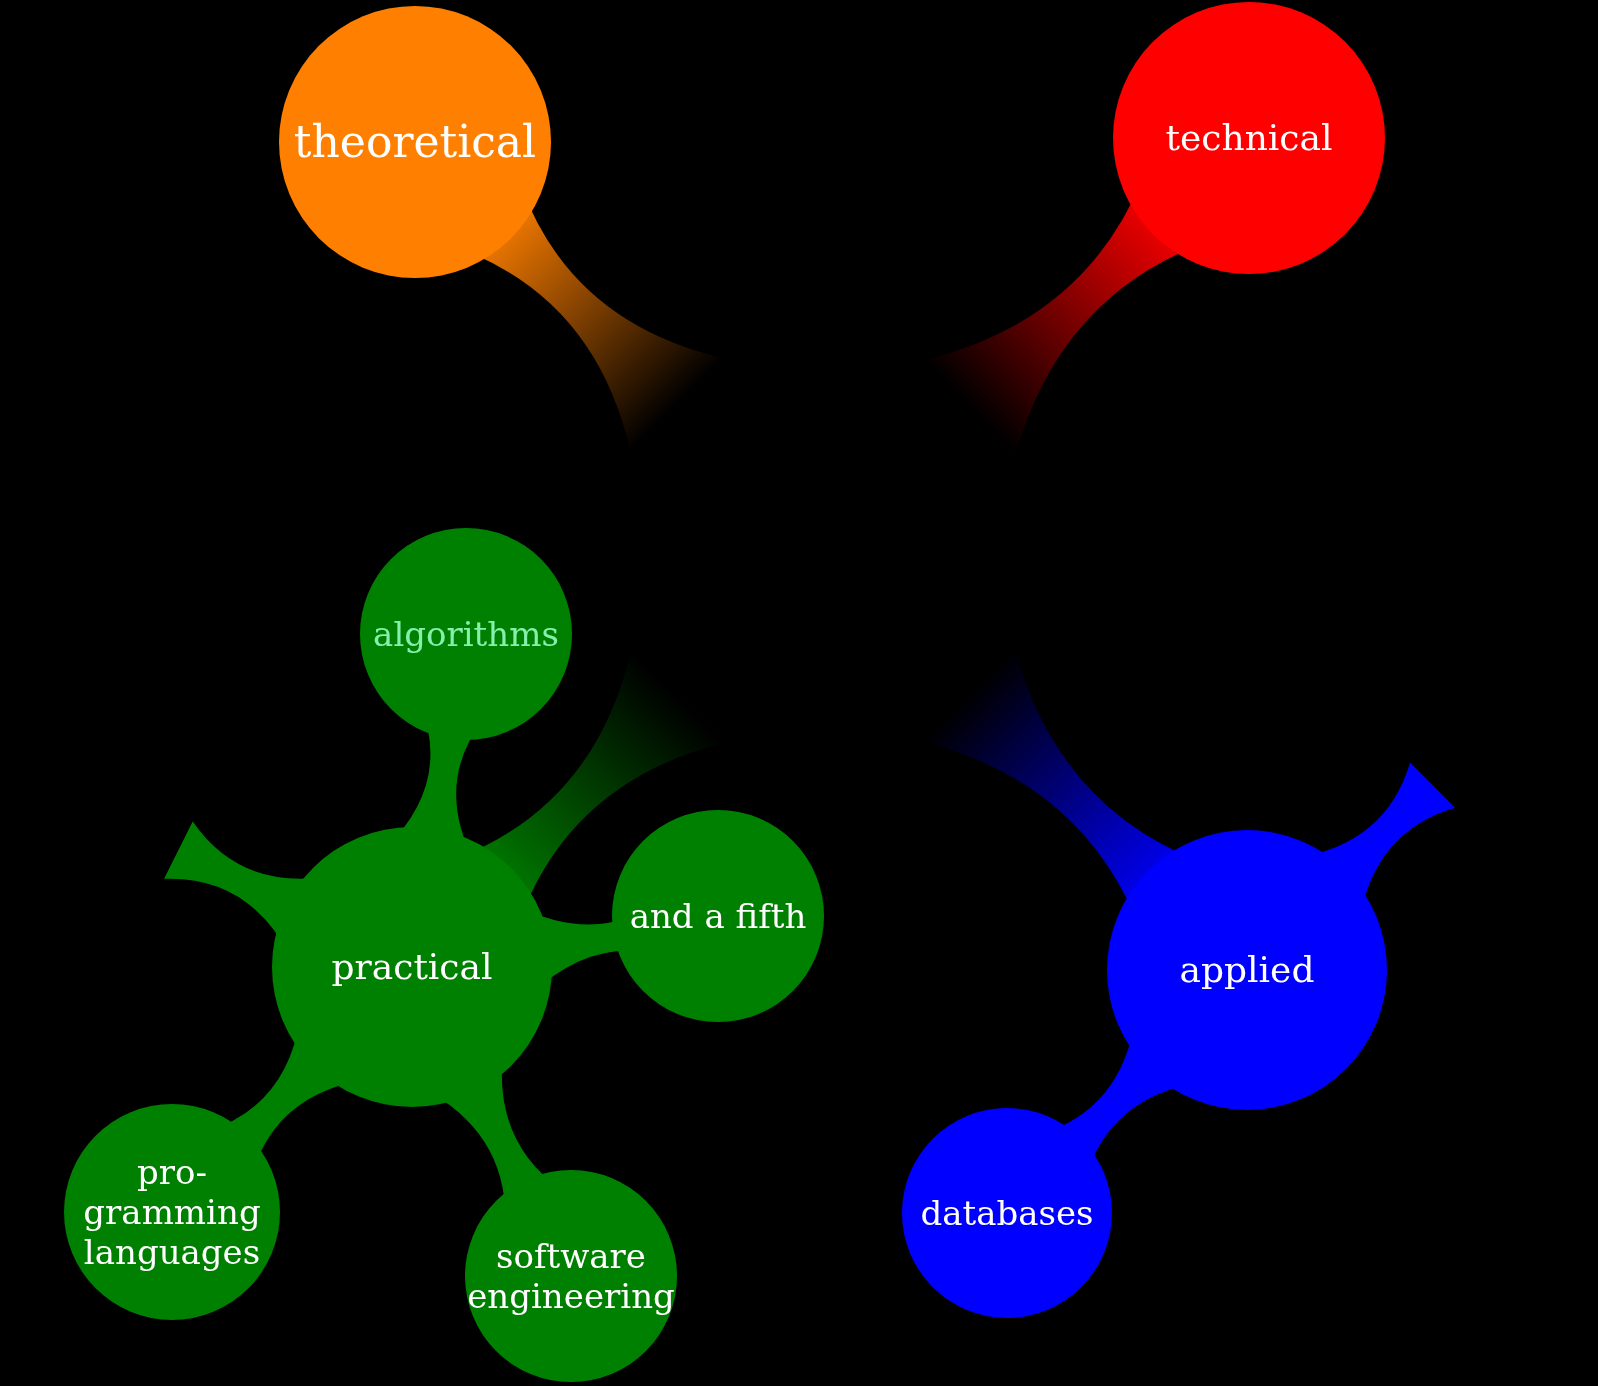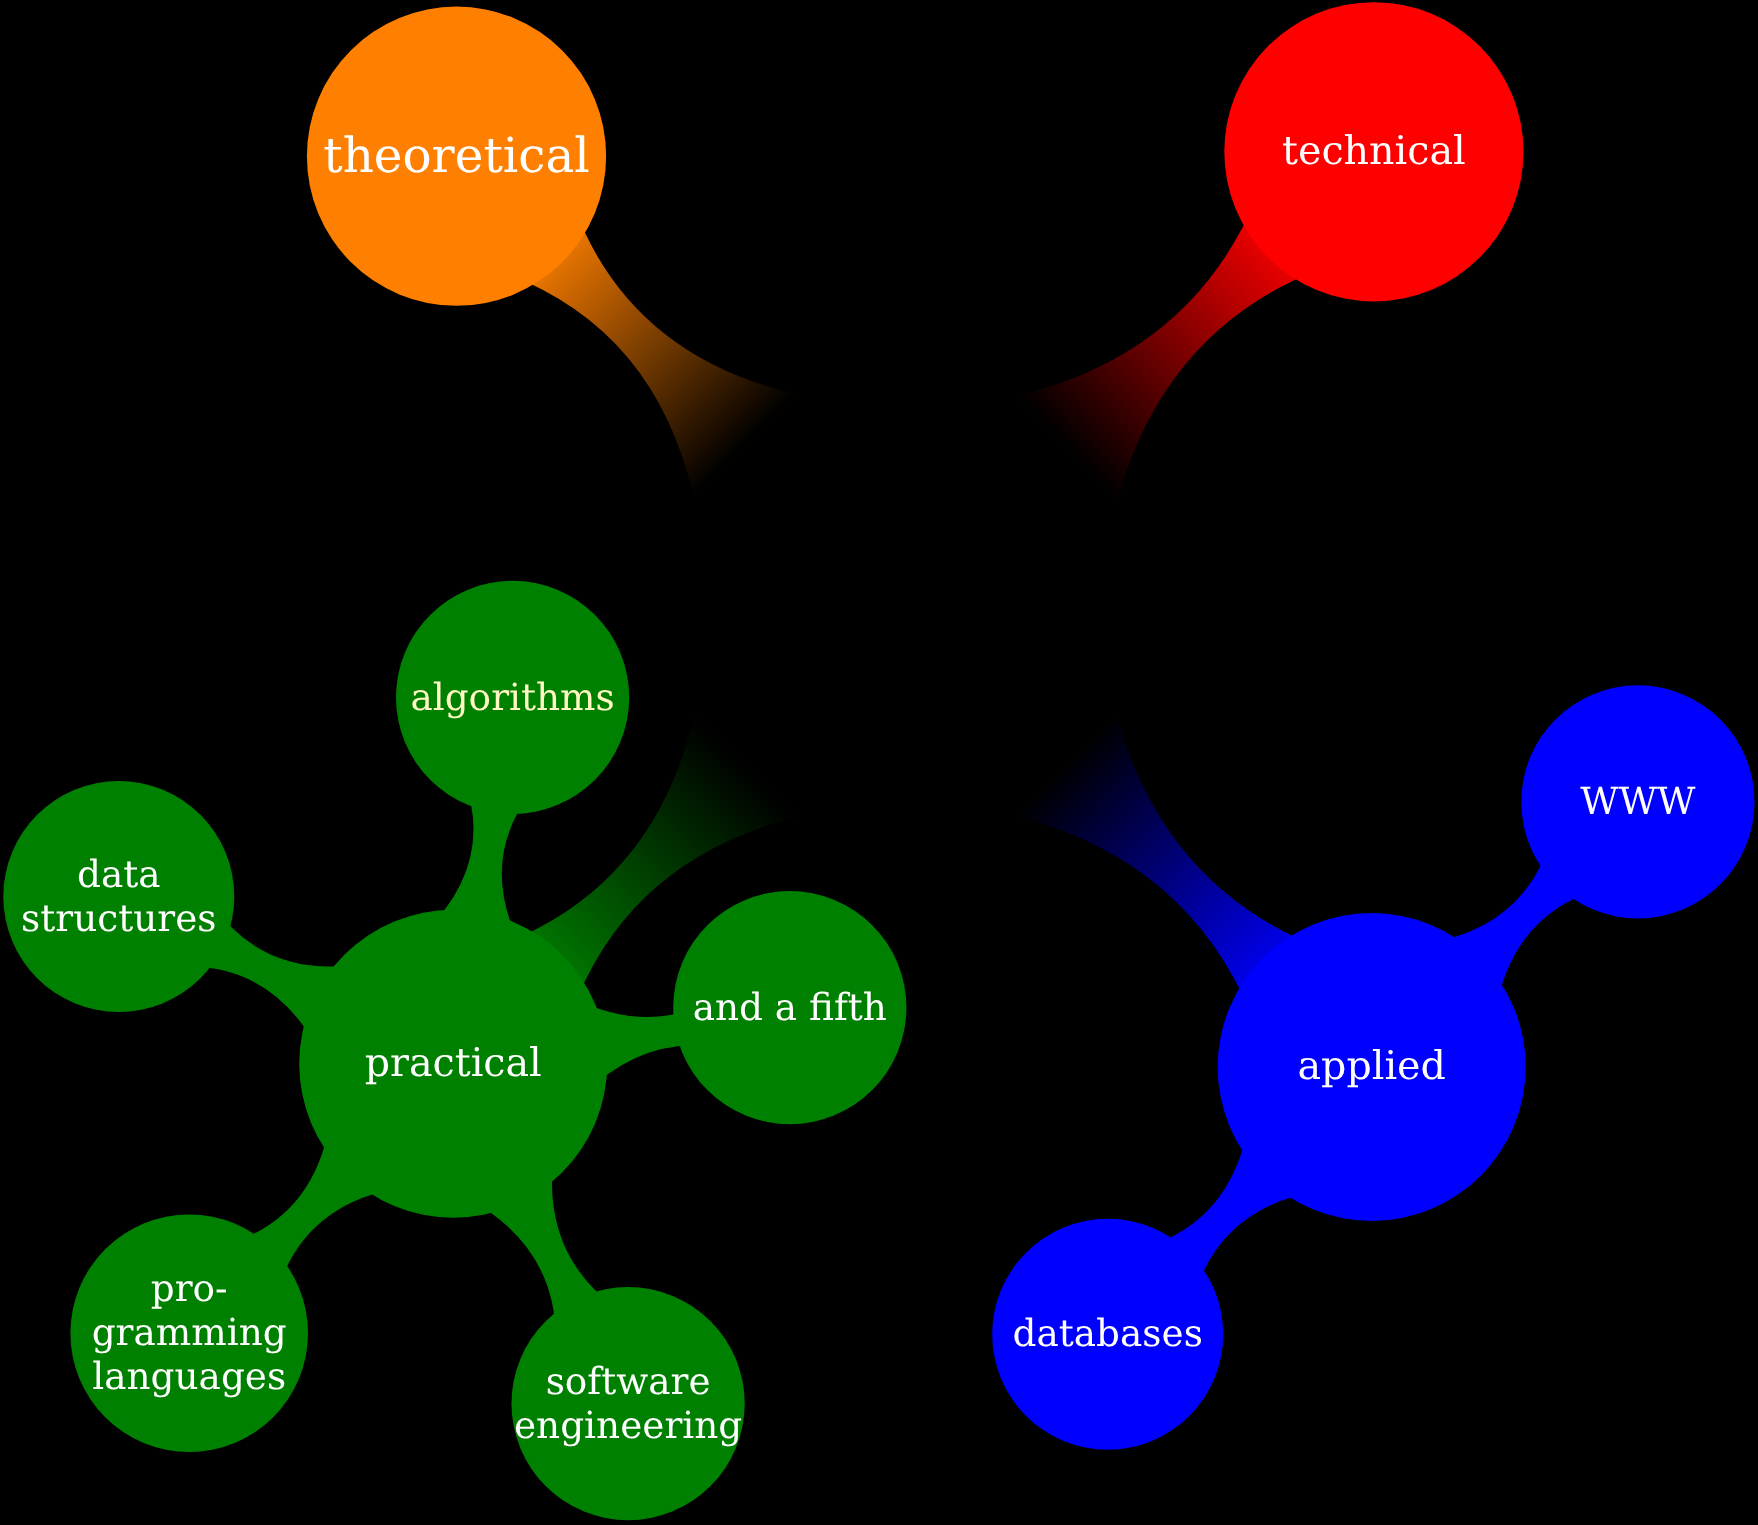--- a/index.html
+++ b/index.html
@@ -100,43 +100,36 @@
 
   <div class="node n-practical b2">
     <span style="color: rgb(255, 255, 255);">practical</span>
   </div>
 
   <div class="node n-applied b3">
     <span style="color: rgb(255, 255, 255);">applied</span>
   </div>
 
   <div class="node n-algorithms leaf b2">
-    <span style="color: #fef9c3;">algorithms</span>
+    <span style="color: #86efac;">algorithms</span>
   </div>
 
-  <div class="node n-data leaf b2">
-    <span style="color: rgb(255, 255, 255);">data
-structures</span>
-  </div>
 
   <div class="node n-prog leaf b2">
     <span style="color: rgb(255, 255, 255);">pro-
 gramming
 languages</span>
   </div>
 
   <div class="node n-soft leaf b2">
     <span style="color: rgb(255, 255, 255);">software
 engineering</span>
   </div>
 
   <div class="node n-fifth leaf b2">
     <span style="color: rgb(255, 255, 255);">and a fifth</span>
   </div>
 
-  <div class="node n-www leaf b3">
-    <span style="color: rgb(255, 255, 255);">WWW</span>
-  </div>
 
   <div class="node n-db leaf b3">
     <span style="color: rgb(255, 255, 255);">databases</span>
   </div>
 </div>
 
 </body></html>

